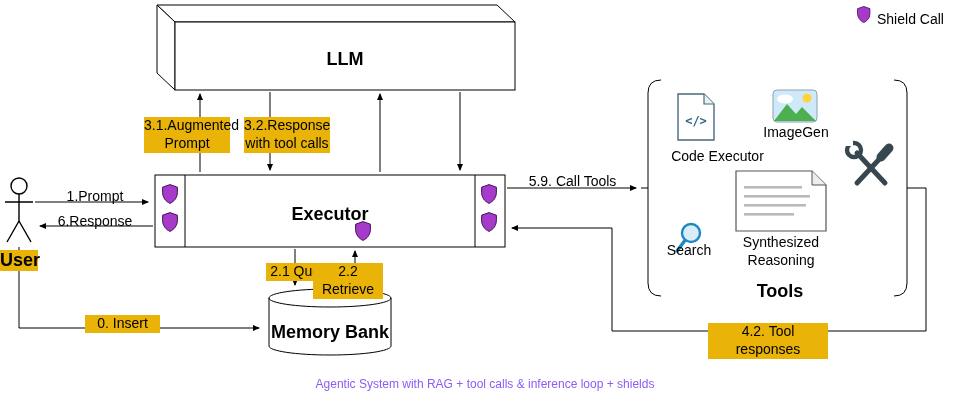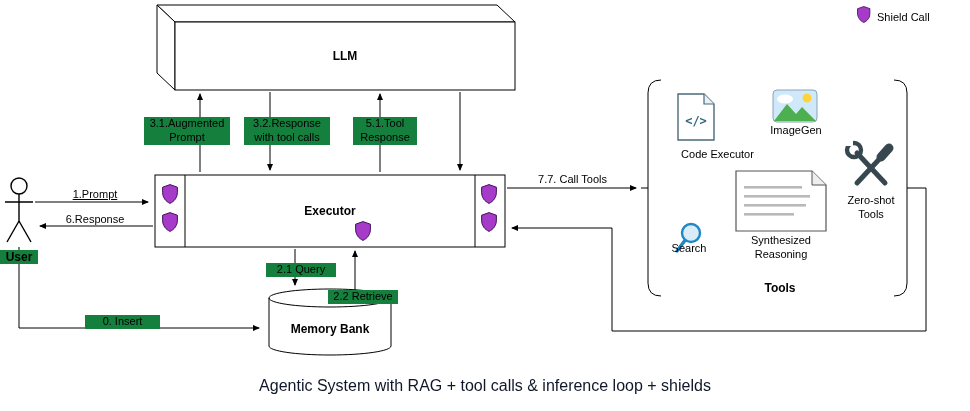--- a/index.html
+++ b/index.html
@@ -1,23 +1,23 @@
 <!DOCTYPE html>
 <html style="--color-shield: #A53BC8; --color-shield_dark: #46125E; --color-line: #000000; --color-search: #1E88C7; --color-code: #33667F; --color-tool_steel: #37474F;"><head>
 <meta charset="utf-8">
 <style>
   html,body { margin:0; padding:0; background:#fff; }
   .canvas { position:relative; width:970px; height:411px; background:#ffffff;
             font-family:"Liberation Sans", sans-serif; overflow:hidden; }
   svg.layer { position:absolute; left:0; top:0; }
-  .lbl { position:absolute; font-size:11px; line-height:1.27; text-align:center; color:#000; }
-  .bg  { background:#15803d; }
-  .node-lbl { position:absolute; font-weight:bold; font-size:12px; text-align:center; color:#000; }
+  .lbl { position:absolute; font-size:14px; line-height:1.27; text-align:center; color:#000; }
+  .bg  { background:#eab308; }
+  .node-lbl { position:absolute; font-weight:bold; font-size:18px; text-align:center; color:#000; }
   .icon { position:absolute; }
-  .title { position:absolute; left:0; right:0; top:377px; text-align:center; font-size:16px; color:#0f172a; }
+  .title { position:absolute; left:0; right:0; top:377px; text-align:center; font-size:12px; color:#8b5cf6; }
 </style>
 </head>
 <body>
 
 <div class="canvas">
 
   <svg class="layer" width="970" height="411" viewBox="0 0 970 411">
     <defs>
       <marker id="arr" markerWidth="9" markerHeight="8" refX="6" refY="3" orient="auto">
         <path d="M0,0 L7,3 L0,6 Z" fill="#000"></path>
@@ -85,29 +85,29 @@
         <use href="#shield-shape" width="16" height="20"></use>
       </g>
   </svg>
 
   <div class="node-lbl" style="left:245px; top:49px; width:200px;">LLM</div>
   <div class="node-lbl" style="left:270px; top:322px; width:120px;">Memory Bank</div>
   <div class="node-lbl" style="left:230px; top:204px; width:200px;">Executor</div>
   <div class="node-lbl bg" style="left:0px; top:250px; width:38px;">User</div>
   <div class="node-lbl" style="left:740px; top:281px; width:80px;text-align:center;">Tools</div>
 
-  <div class="lbl" style="left:55px; top:188px; width:80px;text-decoration:underline;">1.Prompt</div>
+  <div class="lbl" style="left:55px; top:188px; width:80px;">1.Prompt</div>
   <div class="lbl" style="left:55px; top:213px; width:80px;">6.Response</div>
   <div class="lbl bg" style="left:144px; top:117px; width:86px;">3.1.Augmented Prompt</div>
   <div class="lbl bg" style="left:244px; top:117px; width:86px;">3.2.Response with tool calls</div>
-  <div class="lbl bg" style="left:353px; top:117px; width:64px;">5.1.Tool Response</div>
   <div class="lbl bg" style="left:266px; top:263px; width:70px;">2.1 Query</div>
-  <div class="lbl bg" style="left:328px; top:263px; width:70px;margin-top:27px;">2.2 Retrieve</div>
+  <div class="lbl bg" style="left:313px; top:263px; width:70px;">2.2 Retrieve</div>
   <div class="lbl bg" style="left:85px; top:315px; width:75px;">0. Insert</div>
-  <div class="lbl" style="left:520px; top:173px; width:105px;">7.7. Call Tools</div>
+  <div class="lbl" style="left:520px; top:173px; width:105px;">5.9. Call Tools</div>
+  <div class="lbl bg" style="left:708px; top:323px; width:120px;">4.2. Tool responses</div>
 
   <div class="icon" style="left:676px; top:93px;">
     <svg width="40" height="48" viewBox="0 0 40 48">
       <path d="M2,1 H28 L38,11 V47 H2 Z" fill="#fff" stroke="#4a6a7a" stroke-width="1.4"></path>
       <path d="M28,1 V11 H38" fill="#e8f1f5" stroke="#4a6a7a" stroke-width="1.2"></path>
       <text x="20" y="32" text-anchor="middle" style="font-family:'DejaVu Sans Mono',monospace; font-size:12px; font-weight:bold; fill:var(--color-code);">&lt;/&gt;</text>
     </svg>
   </div>
   <div class="lbl" style="left:650px; top:148px; width:95px;margin-left:20px;">Code Executor</div>
 
@@ -143,19 +143,18 @@
 
   <div class="icon" style="left:843px; top:137px;">
     <svg width="52" height="54" viewBox="0 0 52 54">
       <line x1="14" y1="16" x2="42" y2="46" style="stroke:var(--color-tool_steel);" stroke-width="5" stroke-linecap="round"></line>
       <circle cx="11" cy="13" r="7" fill="none" style="stroke:var(--color-tool_steel);" stroke-width="4.4"></circle>
       <rect x="0" y="0" width="10" height="9" fill="#fff"></rect>
       <line x1="42" y1="16" x2="14" y2="46" style="stroke:var(--color-tool_steel);" stroke-width="5" stroke-linecap="round"></line>
       <line x1="46" y1="11" x2="38" y2="20" style="stroke:var(--color-tool_steel);" stroke-width="9" stroke-linecap="round"></line>
     </svg>
   </div>
-  <div class="lbl" style="left:836px; top:194px; width:70px;">Zero-shot Tools</div>
 
   <div class="lbl" style="left:877px; top:11px; width:70px; text-align:left;">Shield Call</div>
 
   <div class="title">Agentic System with RAG + tool calls &amp; inference loop + shields</div>
 
 </div>
 
 </body></html>

